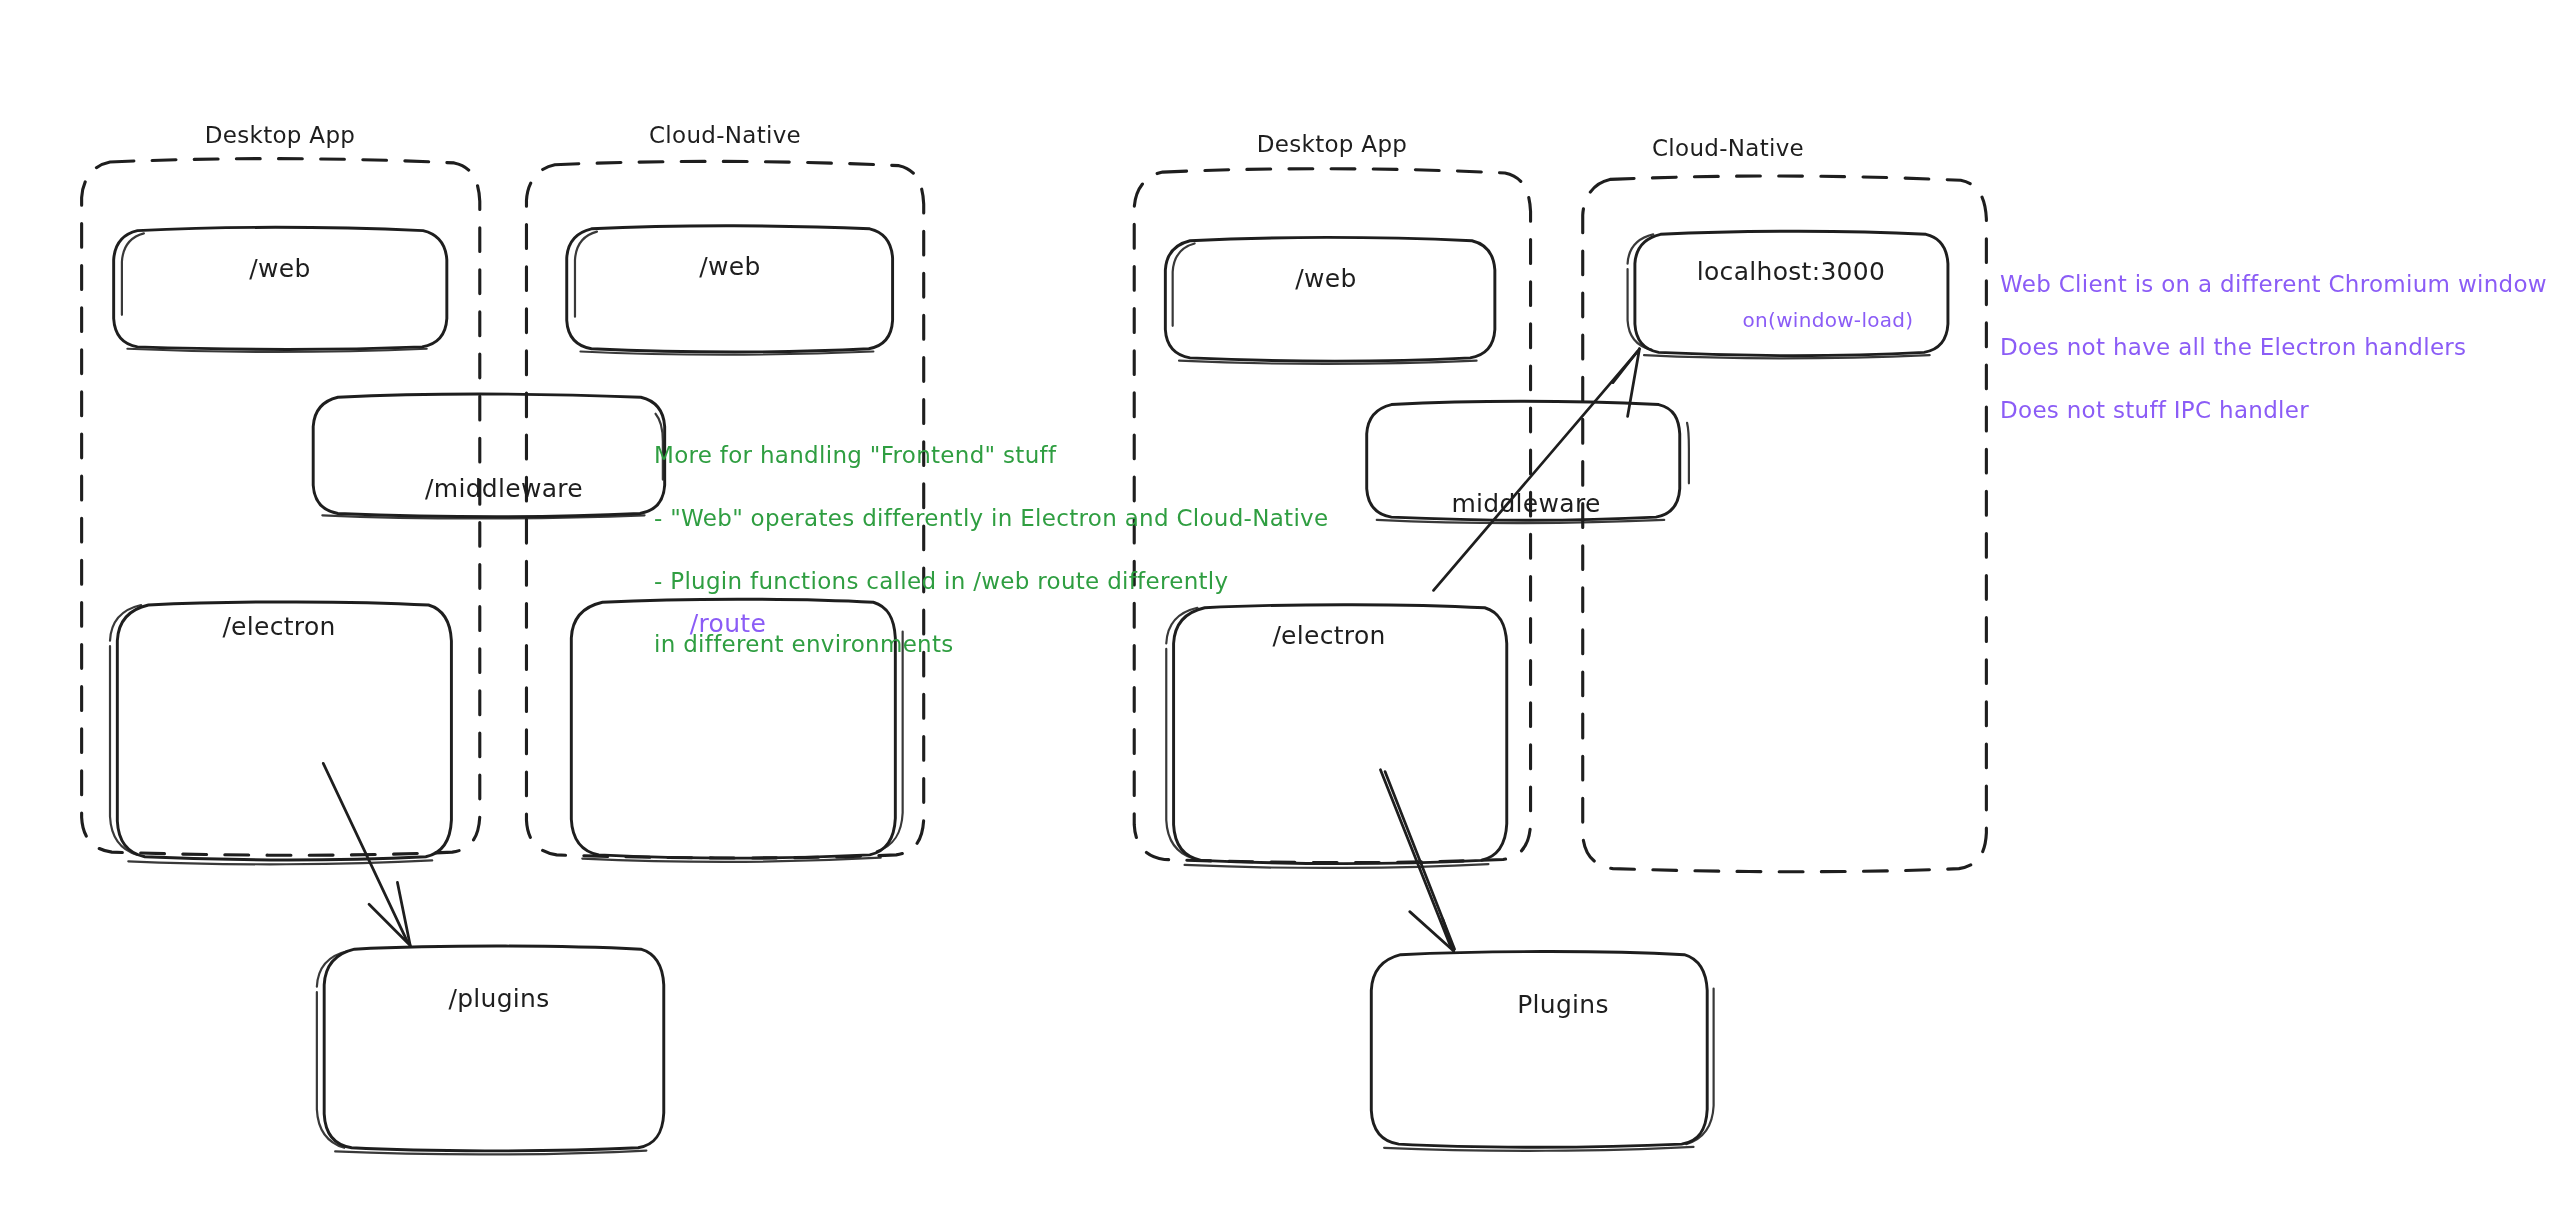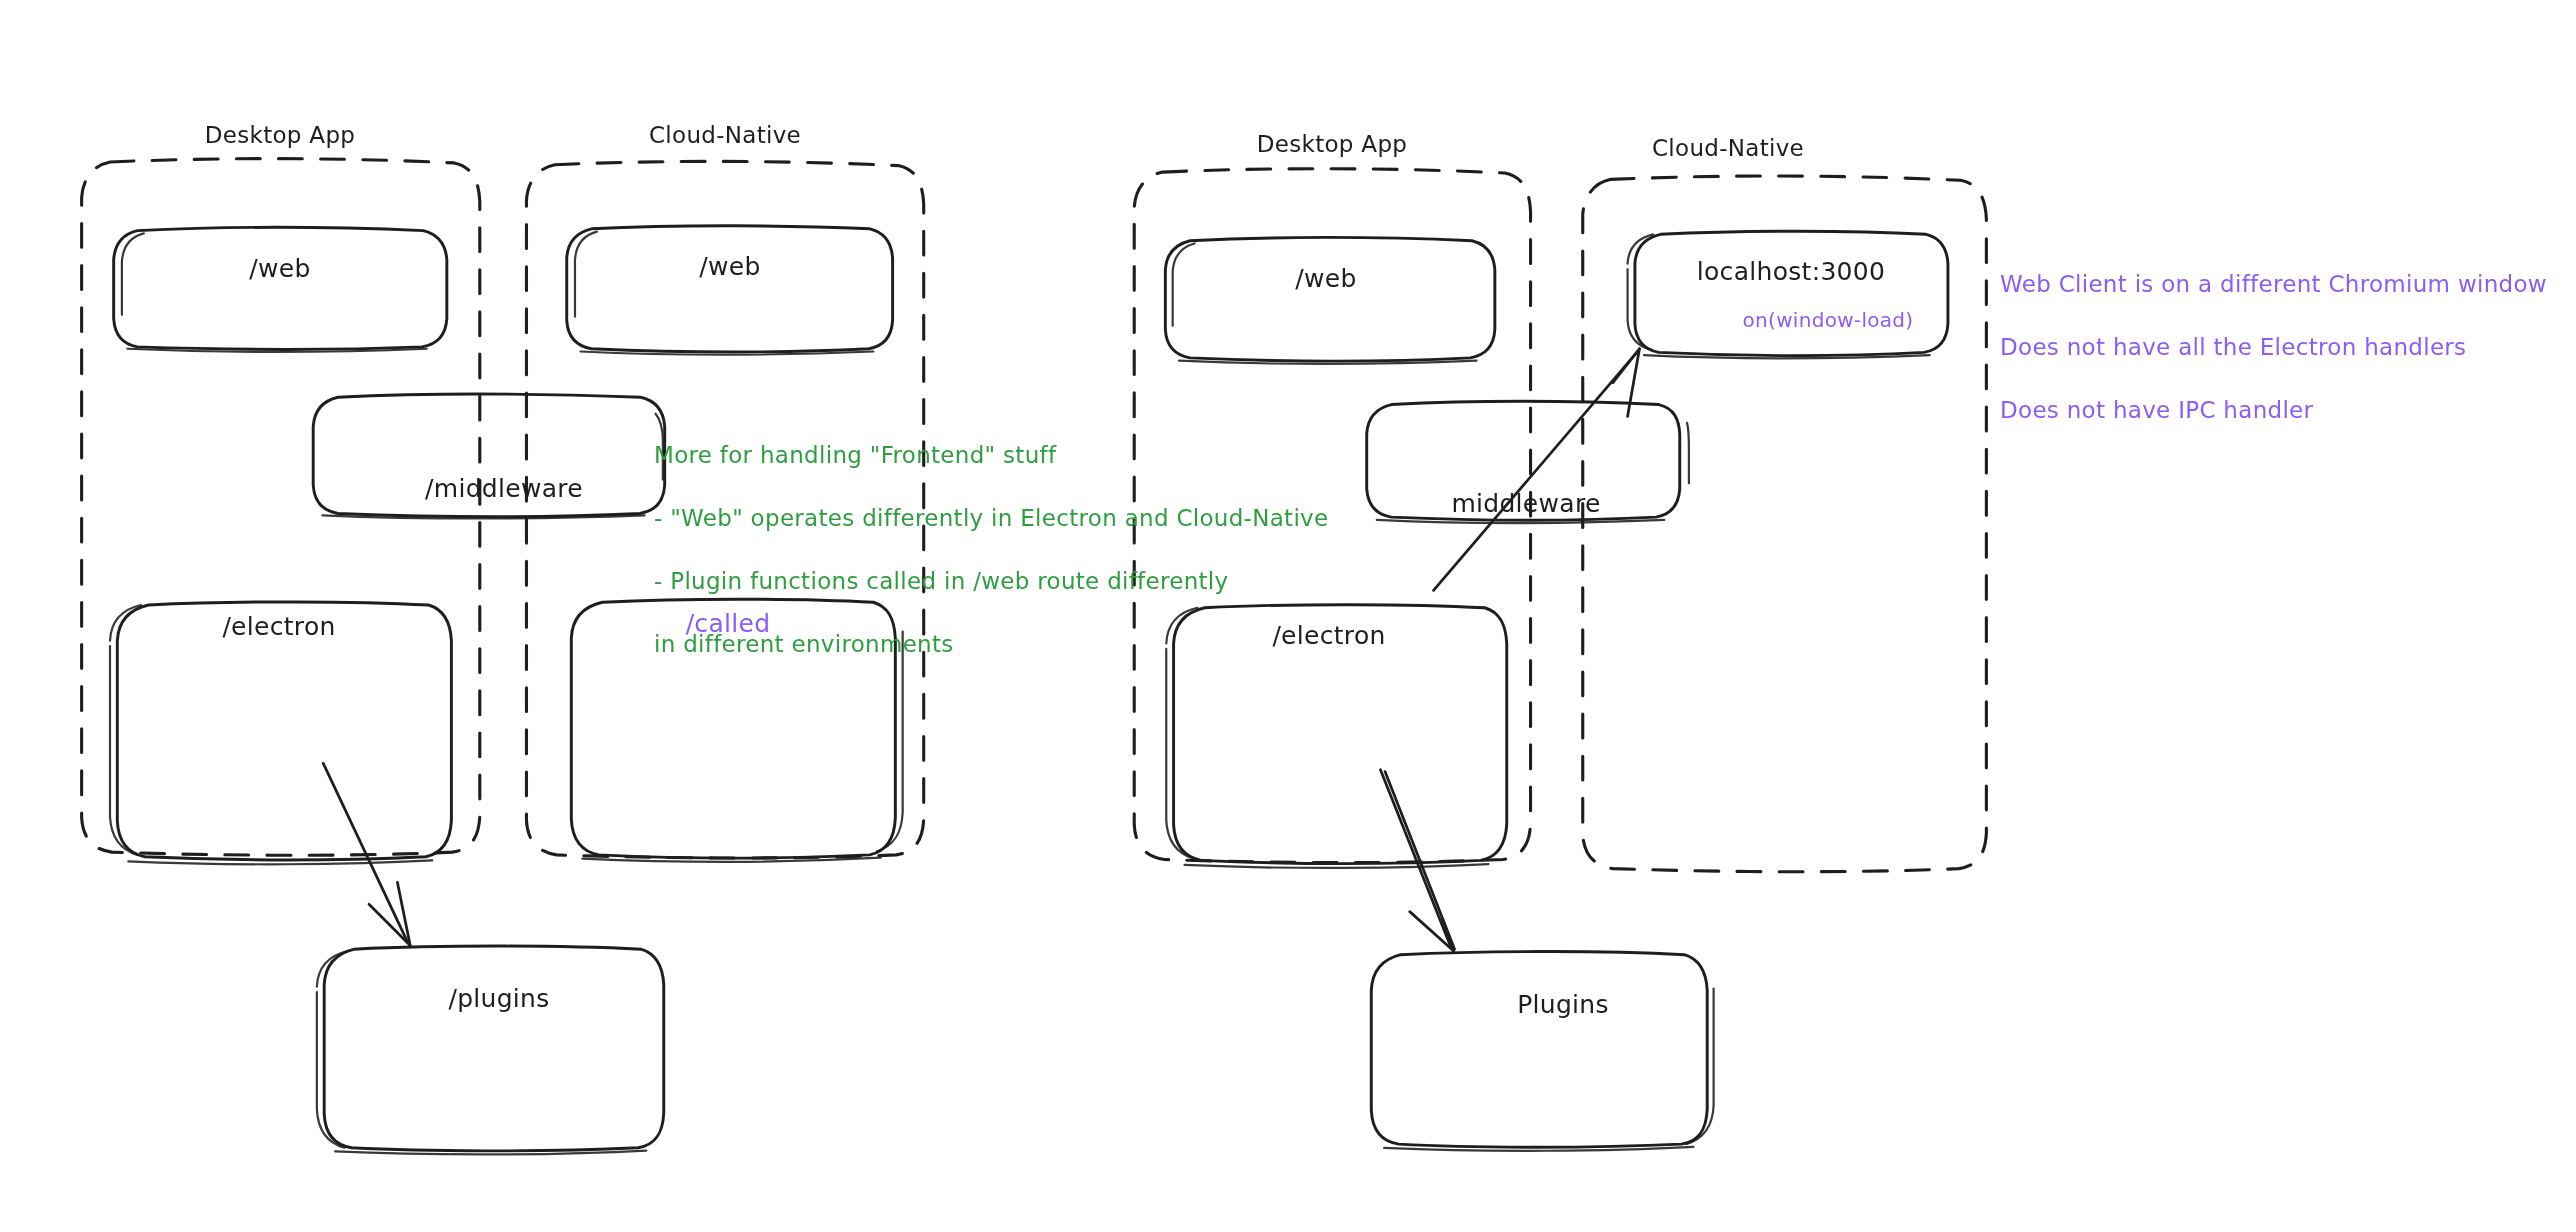--- a/index.html
+++ b/index.html
@@ -290,21 +290,21 @@
   <div class="txt group-label" style="left:725px; top:122px;">Cloud-Native</div>
 
   <div class="txt box-label" style="left:280px; top:254px;">/web</div>
 
   <div class="txt box-label" style="left:730px; top:252px;">/web</div>
 
   <div class="txt box-label" style="left:504px; top:430px;margin-top:44px;">/middleware</div>
 
   <div class="txt box-label" style="left:279px; top:612px;">/electron</div>
 
-  <div class="txt box-label red" style="left:728px; top:609px;">/called</div>
+  <div class="txt box-label red" style="left:728px; top:609px;">/route</div>
 
   <div class="txt box-label" style="left:499px; top:984px;">/plugins</div>
 
   <div class="annot-block" style="left:654px; top:407px;">
     <div class="txt annot green" style="position:relative; left:0; top:0;">More for handling "Frontend" stuff</div>
     <div class="txt annot green" style="position:relative; left:0; top:0;">- "Web" operates differently in Electron and Cloud-Native</div>
     <div class="txt annot green" style="position:relative; left:0; top:0;">- Plugin functions called in /web route differently</div>
     <div class="txt annot green" style="position:relative; left:0; top:0;">in different environments</div>
   </div>
 
@@ -320,17 +320,17 @@
 
   <div class="txt box-label" style="left:1526px; top:445px;margin-top:44px;">middleware</div>
 
   <div class="txt box-label" style="left:1329px; top:621px;">/electron</div>
 
   <div class="txt box-label" style="left:1540px; top:990px;margin-left:23px;">Plugins</div>
 
   <div class="annot-block" style="left:2000px; top:236px;">
     <div class="txt annot red" style="position:relative; left:0; top:0;">Web Client is on a different Chromium window</div>
     <div class="txt annot red" style="position:relative; left:0; top:0;">Does not have all the Electron handlers</div>
-    <div class="txt annot red" style="position:relative; left:0; top:0;">Does not have IPC handler</div>
+    <div class="txt annot red" style="position:relative; left:0; top:0;">Does not stuff IPC handler</div>
   </div>
 
 </div>
 
 
 </body></html>

